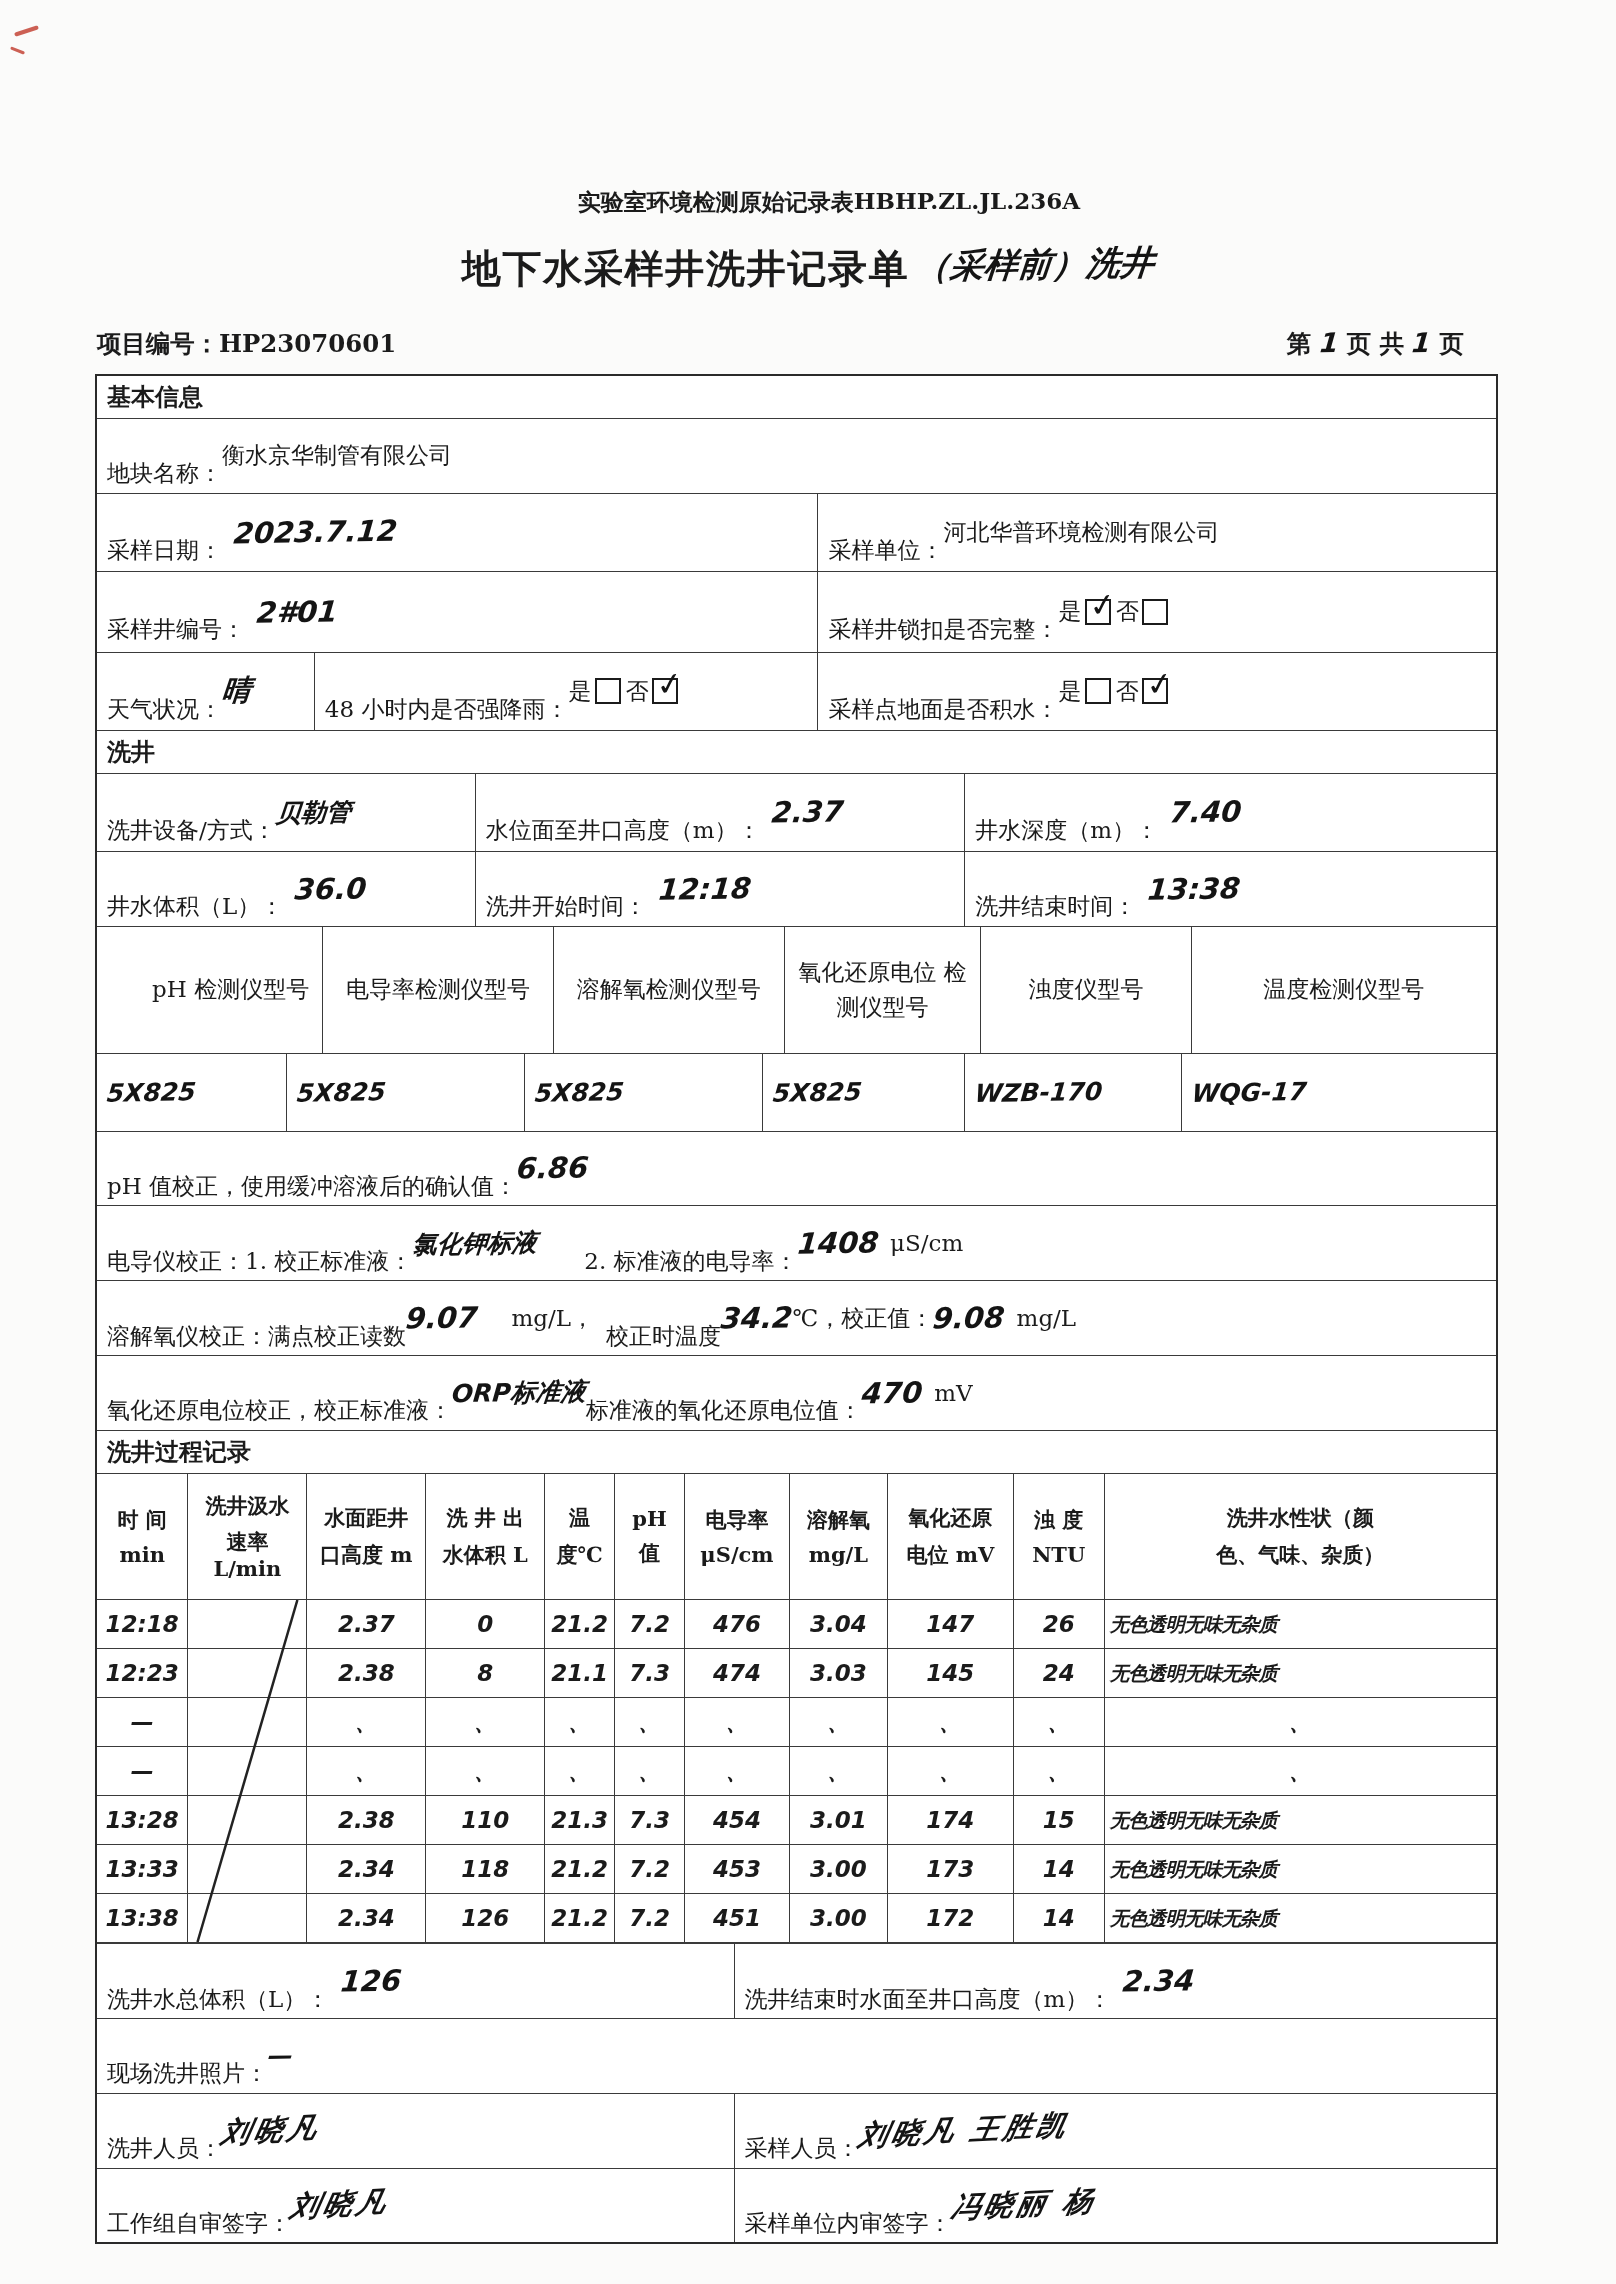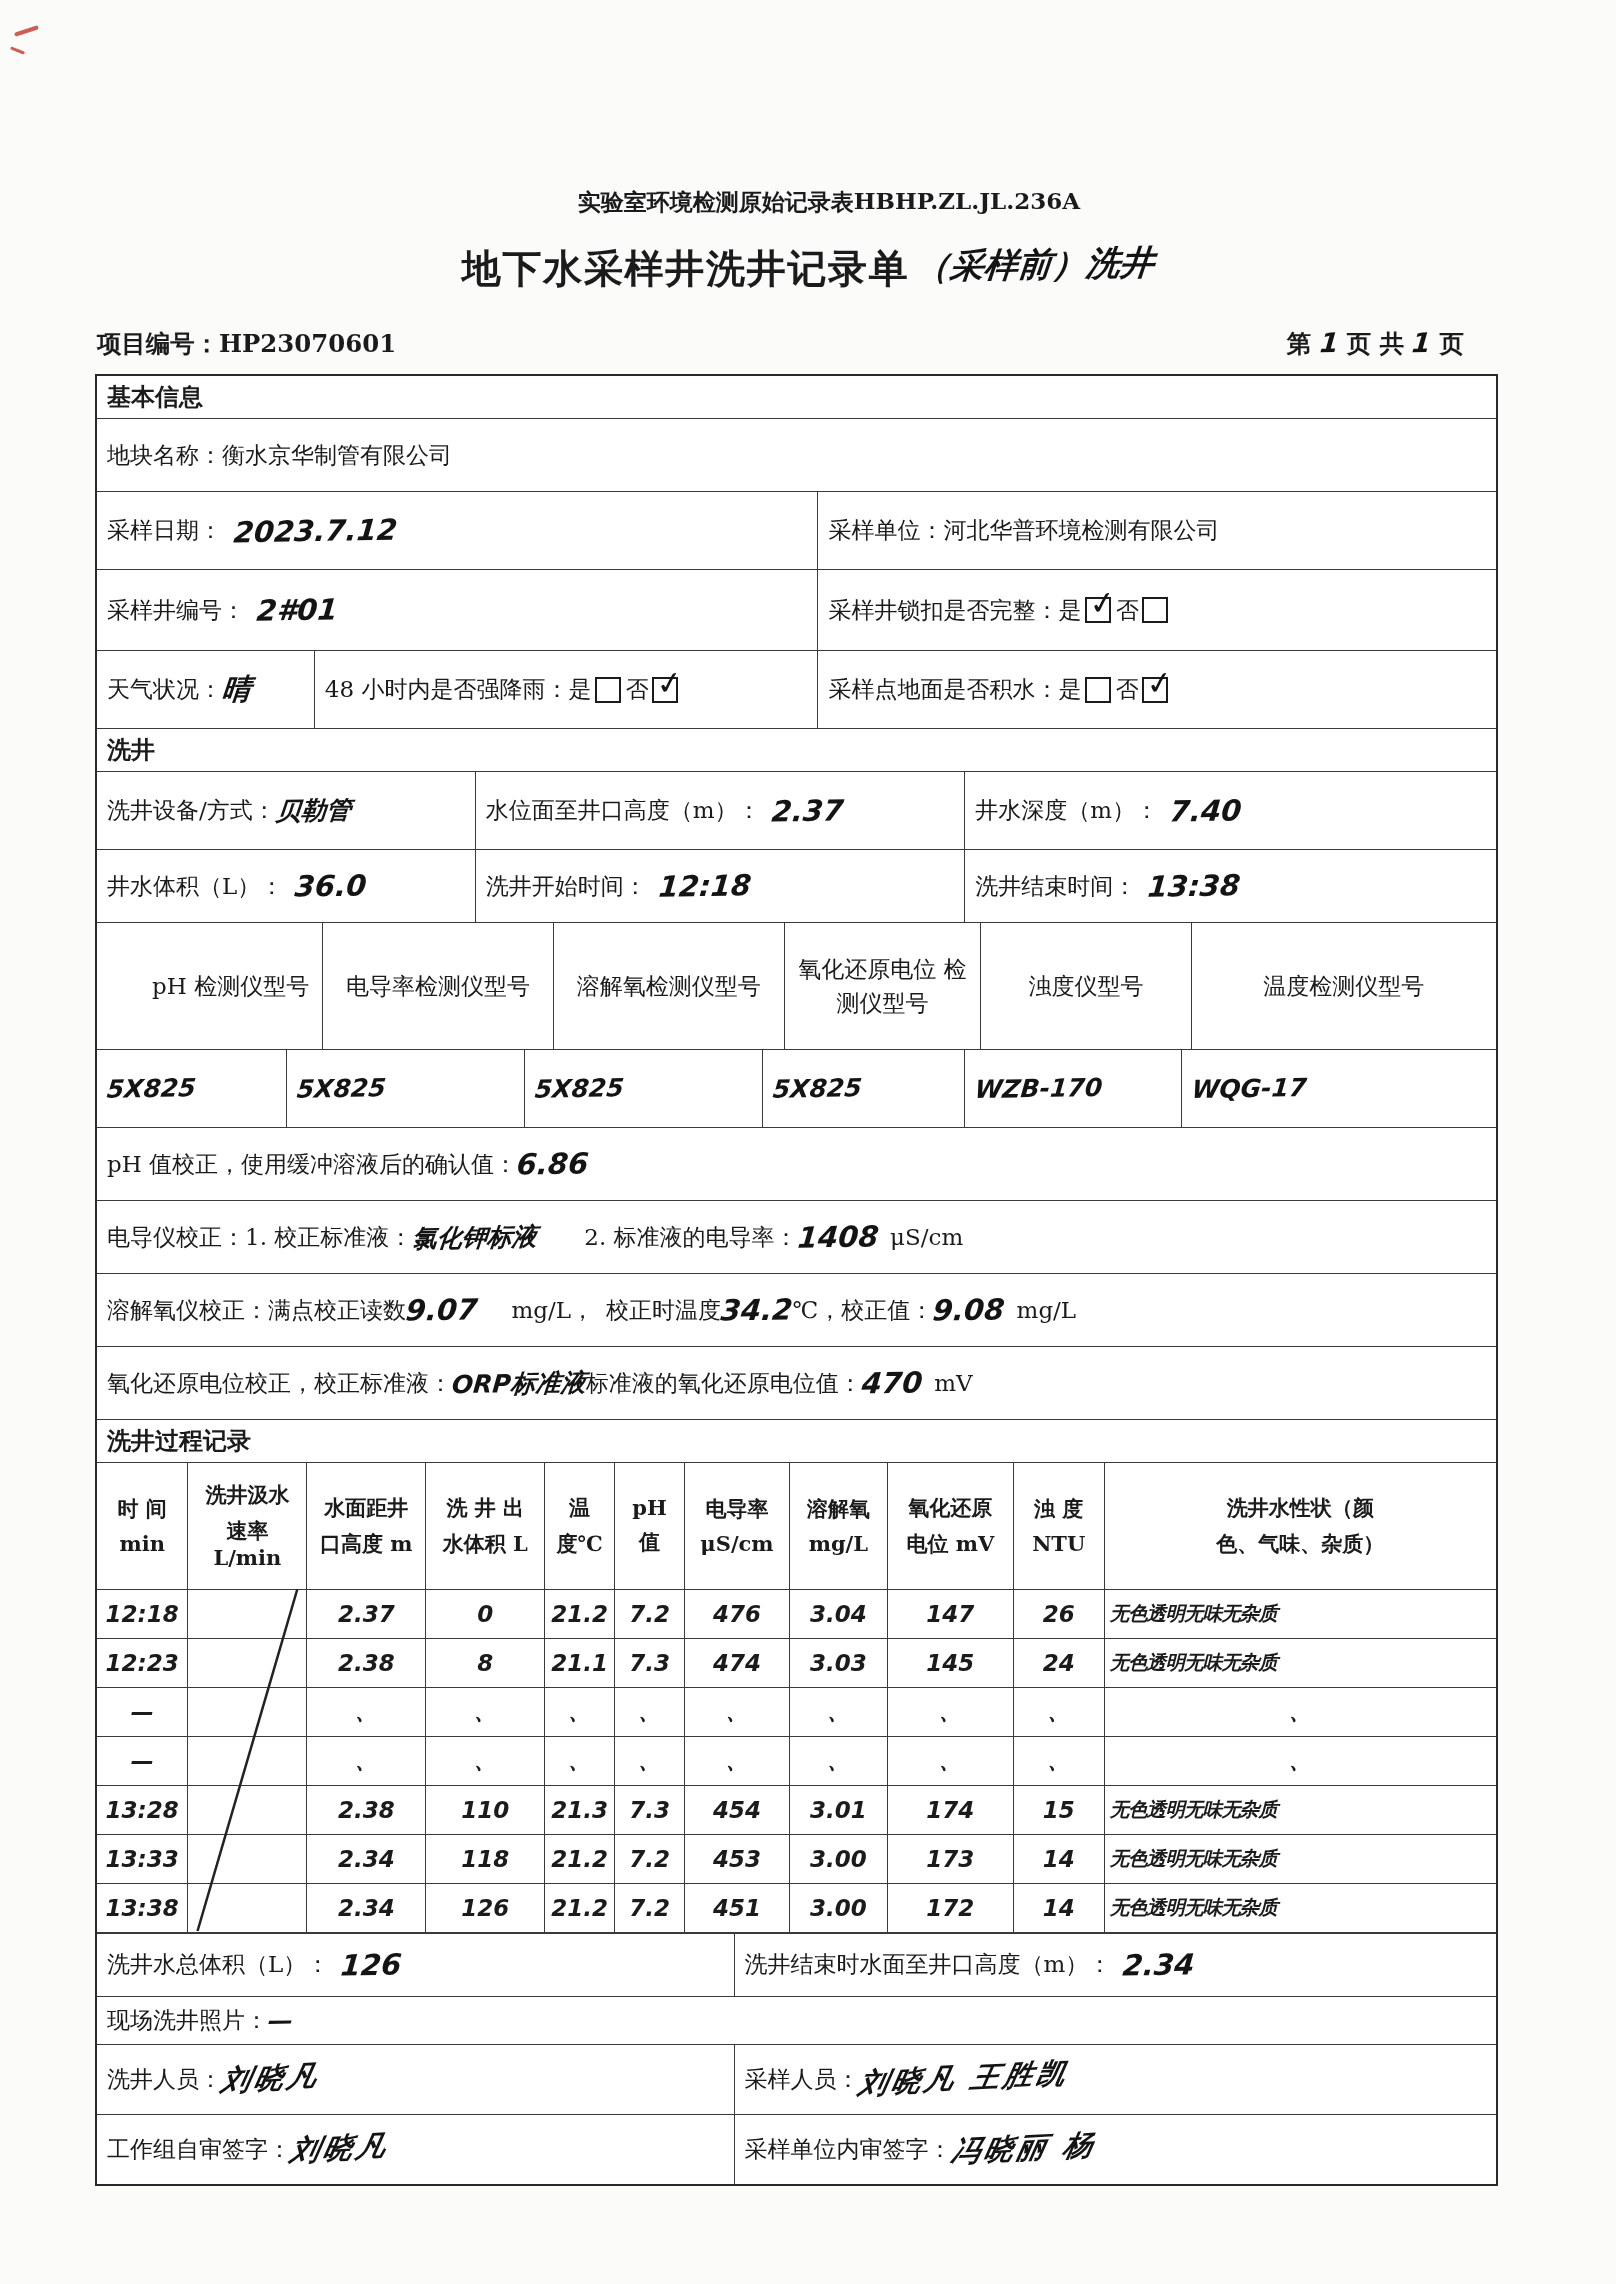--- a/index.html
+++ b/index.html
@@ -39,21 +39,21 @@
   .sec{font-weight:700;font-size:24px;}
   .rh-sec{min-height:42px;}
   .rh-a{min-height:72px;}
   .rh-b{min-height:77px;}
   .rh-c{min-height:80px;}
   .rh-inst-h{min-height:126px;padding-left:42px;}
   .rh-inst-v{min-height:77px;}
   .rh-cal{min-height:72px;}
   .rh-small{min-height:47px;}
   .rh-sig{min-height:69px;}
-  .lbl{white-space:nowrap;}
+  .lbl{white-space:nowrap;margin-top:36px;}
   .val-gap{margin-left:11.8px;}
 
   
   .ck{display:inline-block;position:relative;width:22px;height:22px;border:2.1px solid #1b1b1b;margin:0 5px 0 3.4px;vertical-align:-3.4px;}
   .ck .tick{position:absolute;left:1.7px;top:-15px;font-size:32px;font-weight:700;transform:rotate(-8deg);font-family:"DejaVu Sans",sans-serif;}
 
   
   .inst-cell{flex-direction:column;justify-content:center;text-align:center;padding:5px 6.7px;line-height:1.5;}
 
   

